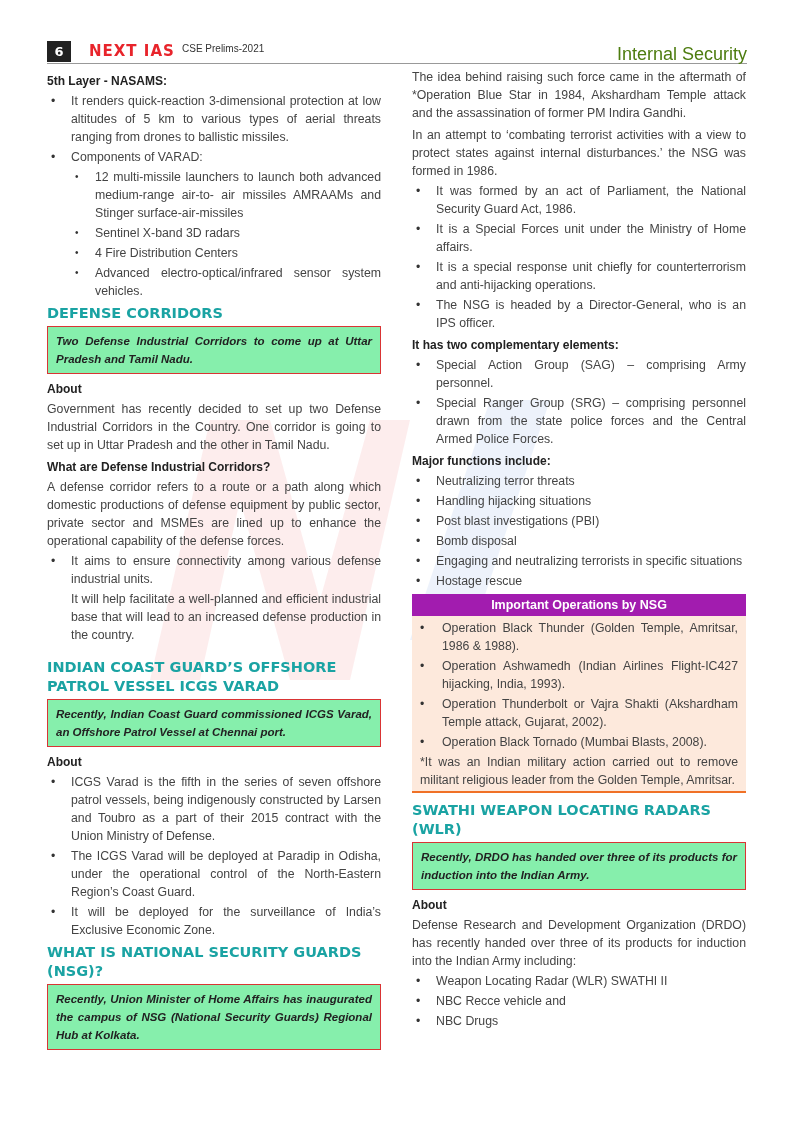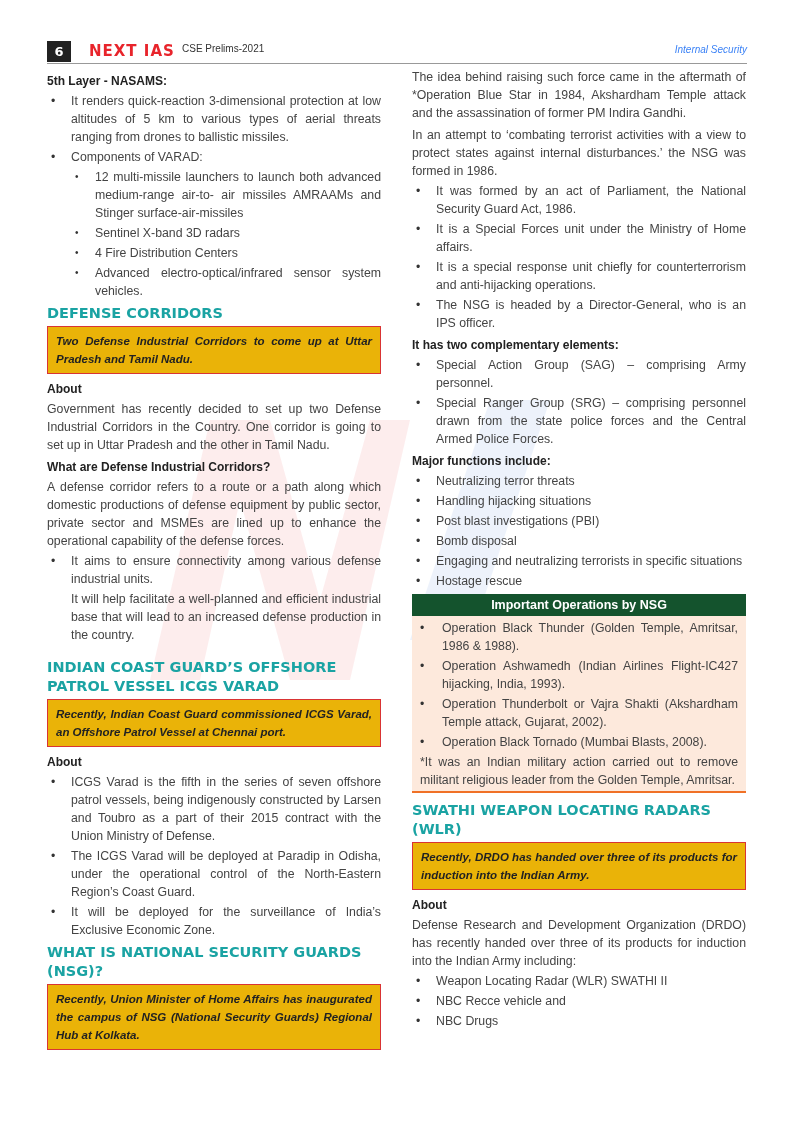--- a/index.html
+++ b/index.html
@@ -7,42 +7,42 @@
          font-family: "Liberation Sans", sans-serif; color: #333; }
   .header { position: absolute; left: 47px; top: 41px; width: 700px; height: 22px;
             border-bottom: 1px solid #999; }
   .pageno { position: absolute; left: 0; top: 0; width: 24px; height: 21px; background: #222;
             color: #fff; font-weight: bold; font-size: 13px; text-align: center; line-height: 21px;
             font-family: "DejaVu Sans", sans-serif; }
   .brand { position: absolute; left: 42px; top: 1px; font-size: 15px; font-weight: bold;
            color: #e8242b; letter-spacing: 1px; font-family: "DejaVu Sans", sans-serif; }
   .edition { position: absolute; left: 135px; top: 2px; font-size: 10px; color: #333;
              font-family: "Liberation Sans", sans-serif; }
-  .subject { position: absolute; right: 0; top: 3px; font-size: 10px; font-style: italic; color: #3b82f6; }
+  .subject { position: absolute; right: 0; top: 3px; font-size: 18px; color: #4d7c0f; }
 
   .col { position: absolute; top: 68px; width: 334px; font-size: 12.3px; line-height: 18px; color: #444; }
   .col.left { left: 47px; }
   .col.right { left: 412px; }
   p { margin: 0 0 2px 0; text-align: justify; }
   .subhead { font-weight: bold; color: #222; font-size: 13px; margin: 4px 0 2px 0;
              font-family: Liberation Sans, sans-serif; font-size: 12px; }
   .section-title { color: #1aa3a3; font-weight: bold; font-size: 14.5px; line-height: 19px;
                    margin: 4px 0 3px 0; font-family: "DejaVu Sans", sans-serif; }
-  .callout { background: #eab308; border: 1px solid #d93434; padding: 5px 8px;
+  .callout { background: #86efac; border: 1px solid #d93434; padding: 5px 8px;
              font-style: italic; font-weight: bold; font-size: 11.5px; line-height: 18px;
              color: #222; margin: 2px 0 6px 0; text-align: justify; }
   ul { margin: 0; padding: 0; list-style: none; }
   li { position: relative; padding-left: 24px; text-align: justify; margin-bottom: 2px; }
   li::before { content: "•"; position: absolute; left: 4px; top: 0; color: #333; }
   ul.sub li { padding-left: 24px; margin-left: 24px; }
   ul.sub li::before { content: "•"; font-size: 10px; left: 4px; }
   .cont { padding-left: 24px; text-align: justify; margin-bottom: 14px; }
 
   .opsbox { background: #fde9dc; margin: 4px 0 8px 0; border-bottom: 2px solid #f07126; }
-  .opsbox-head { background: #14532d; color: #fff; font-weight: bold; text-align: center;
+  .opsbox-head { background: #a21caf; color: #fff; font-weight: bold; text-align: center;
                  font-size: 12.5px; line-height: 22px; }
   .opsbox-body { padding: 3px 8px 2px 4px; }
   .opsbox-body li { padding-left: 26px; }
   .opsnote { padding-left: 4px; text-align: justify; }
 
   .watermark { position: absolute; left: 150px; top: 380px; width: 500px; height: 300px;
                pointer-events: none; opacity: 0.08; }
 </style>
 </head>
 <body>

